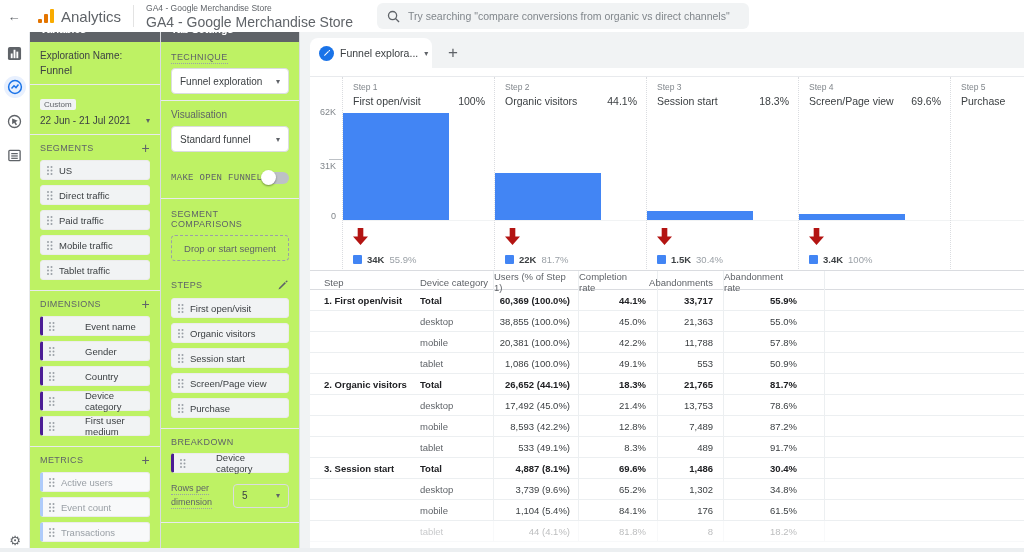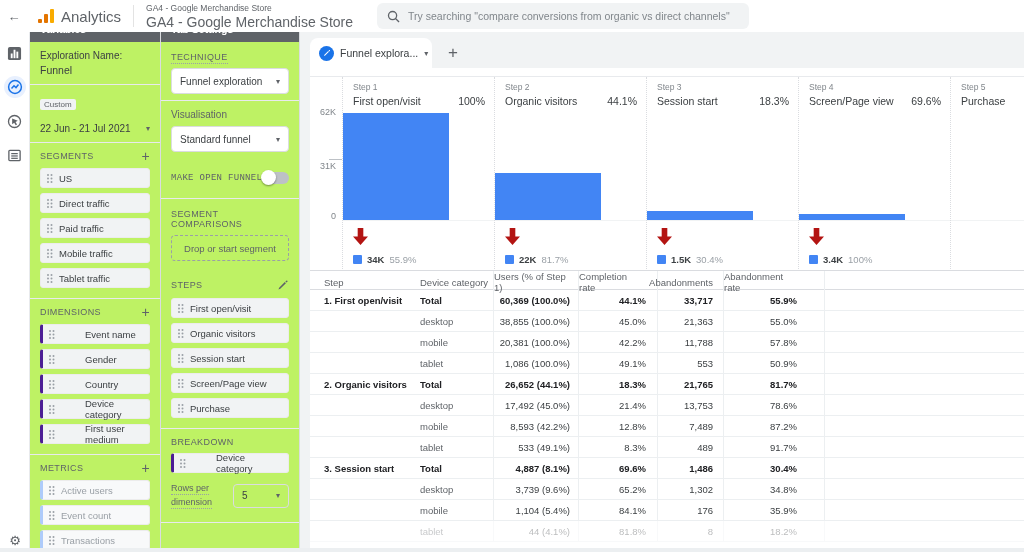--- a/index.html
+++ b/index.html
@@ -40,21 +40,21 @@
   .panel.tset { left:161px; width:139px; border-right:1px solid #dadce0; }
   .phead { height:26px; background:#5f6368; color:#fff; display:flex; align-items:center;
     justify-content:space-between; padding:0 10px; font-size:10.5px; font-weight:bold; }
   .phead .min { font-size:10px; cursor:pointer; }
   .pblock { padding:8px 10px; }
   .name-label { font-size:10px; color:#3c4043; }
   .name-value { font-size:10.5px; color:#3c4043; margin-top:3px; }
   .div { border:none; border-top:1px solid #e8eaed; }
   .badge { display:inline-block; background:#f1f3f4; font-size:8px; color:#5f6368;
     padding:1px 4px; border-radius:2px; }
-  .date-row { display:flex; justify-content:space-between; align-items:center; margin-top:12px;
+  .date-row { display:flex; justify-content:space-between; align-items:center; margin-top:4px;
     font-size:10px; color:#3c4043; cursor:pointer; }
   .caret { font-size:8px; color:#5f6368; }
   .sec { padding:8px 0 5px; }
   .sec-head { display:flex; justify-content:space-between; align-items:center; padding:0 10px;
     margin-bottom:7px; font-size:9px; color:#5f6368; letter-spacing:.4px; }
   .plus { font-size:14px; color:#5f6368; line-height:10px; cursor:pointer; }
   .chip { display:flex; align-items:center; height:20px; background:#f1f3f4; border:1px solid #ececec;
     border-radius:3px; margin:0 10px 5px; padding:0 5px; font-size:9.5px; color:#3c4043; cursor:grab; }
   .chip.dim { border-left:3px solid #4c1d95;gap:24px; }
   .chip.met { border-left:3px solid #aecbfa; color:#9aa0a6; background:#f8f9fa; }
@@ -624,21 +624,21 @@
             <div class="tcell c-aband">1,302</div>
             <div class="tcell c-rate">34.8%</div>
             <div class="tcell c-fill"></div>
           </div>
           <div class="trow">
             <div class="tcell c-step"></div>
             <div class="tcell c-device">mobile</div>
             <div class="tcell c-users">1,104 (5.4%)</div>
             <div class="tcell c-comp">84.1%</div>
             <div class="tcell c-aband">176</div>
-            <div class="tcell c-rate">35.9%</div>
+            <div class="tcell c-rate">61.5%</div>
             <div class="tcell c-fill"></div>
           </div>
           <div class="trow faded">
             <div class="tcell c-step"></div>
             <div class="tcell c-device">tablet</div>
             <div class="tcell c-users">44 (4.1%)</div>
             <div class="tcell c-comp">81.8%</div>
             <div class="tcell c-aband">8</div>
             <div class="tcell c-rate">18.2%</div>
             <div class="tcell c-fill"></div>

